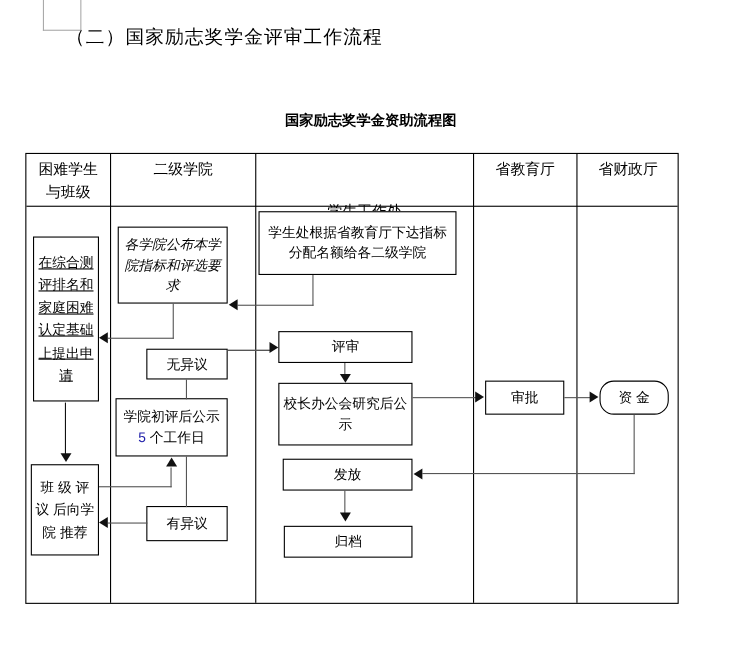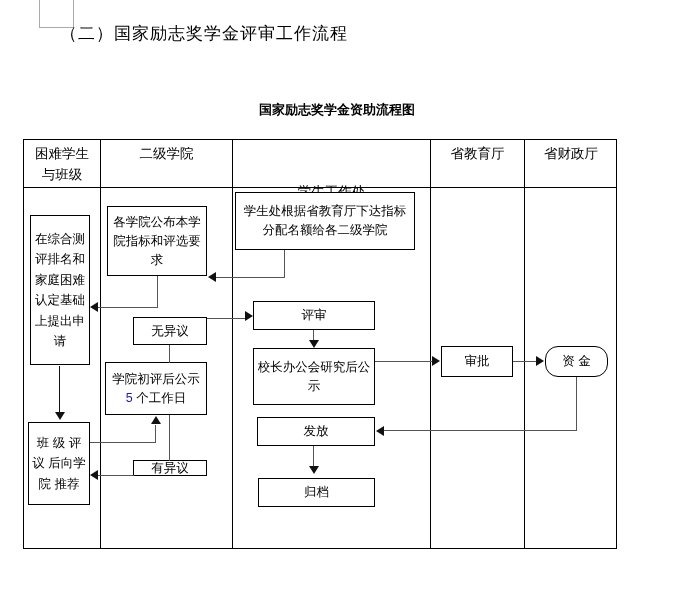--- a/index.html
+++ b/index.html
@@ -84,35 +84,35 @@
       <span>困难学生</span><br>
       <span>与班级</span>
     </span>
   </div>
   <div class="col-head" style="left:77px;width:131px;align-items:flex-start;padding-top:3px;">二级学院</div>
   <div class="col-head" style="left:209px;width:197px;align-items:flex-start;padding-top:3px;margin-top:38px;">学生工作处</div>
   <div class="col-head" style="left:407px;width:93px;align-items:flex-start;padding-top:3px;">省教育厅</div>
   <div class="col-head" style="left:501px;width:92px;align-items:flex-start;padding-top:3px;">省财政厅</div>
 </div>
 
-<div class="box vtext" style="left:30px;top:215px;width:60px;height:150px;">在综合测评排名和家庭困难认定基础上提出申请</div>
+<div class="box vtext" style="left:30px;top:215px;width:60px;height:150px;text-decoration:underline;">在综合测评排名和家庭困难认定基础上提出申请</div>
 
 <div class="box vtext" style="left:28px;top:422px;width:62px;height:83px;">班 级 评议 后向学 院 推荐</div>
 
-<div class="box" style="left:107px;top:206px;width:100px;height:70px;">各学院公布本学院指标和评选要求</div>
+<div class="box" style="left:107px;top:206px;width:100px;height:70px;font-style:italic;">各学院公布本学院指标和评选要求</div>
 
 <div class="box" style="left:133px;top:317px;width:74px;height:28px;">无异议</div>
 
 <div class="box" style="left:105px;top:362px;width:102px;height:53px;">
   <span>
     <span>学院初评后公示 </span><span class="num">5</span><span> 个工作日</span>
   </span>
 </div>
 
-<div class="box" style="left:133px;top:460px;width:74px;height:16px;">有异议</div>
+<div class="box" style="left:133px;top:460px;width:74px;height:32px;">有异议</div>
 
 <div class="box" style="left:235px;top:192px;width:180px;height:58px;">学生处根据省教育厅下达指标分配名额给各二级学院</div>
 
 <div class="box" style="left:253px;top:301px;width:122px;height:29px;">评审</div>
 
 <div class="box" style="left:253px;top:348px;width:122px;height:57px;">校长办公会研究后公示</div>
 
 <div class="box" style="left:257px;top:417px;width:118px;height:29px;">发放</div>
 
 <div class="box" style="left:258px;top:478px;width:117px;height:29px;">归档</div>

